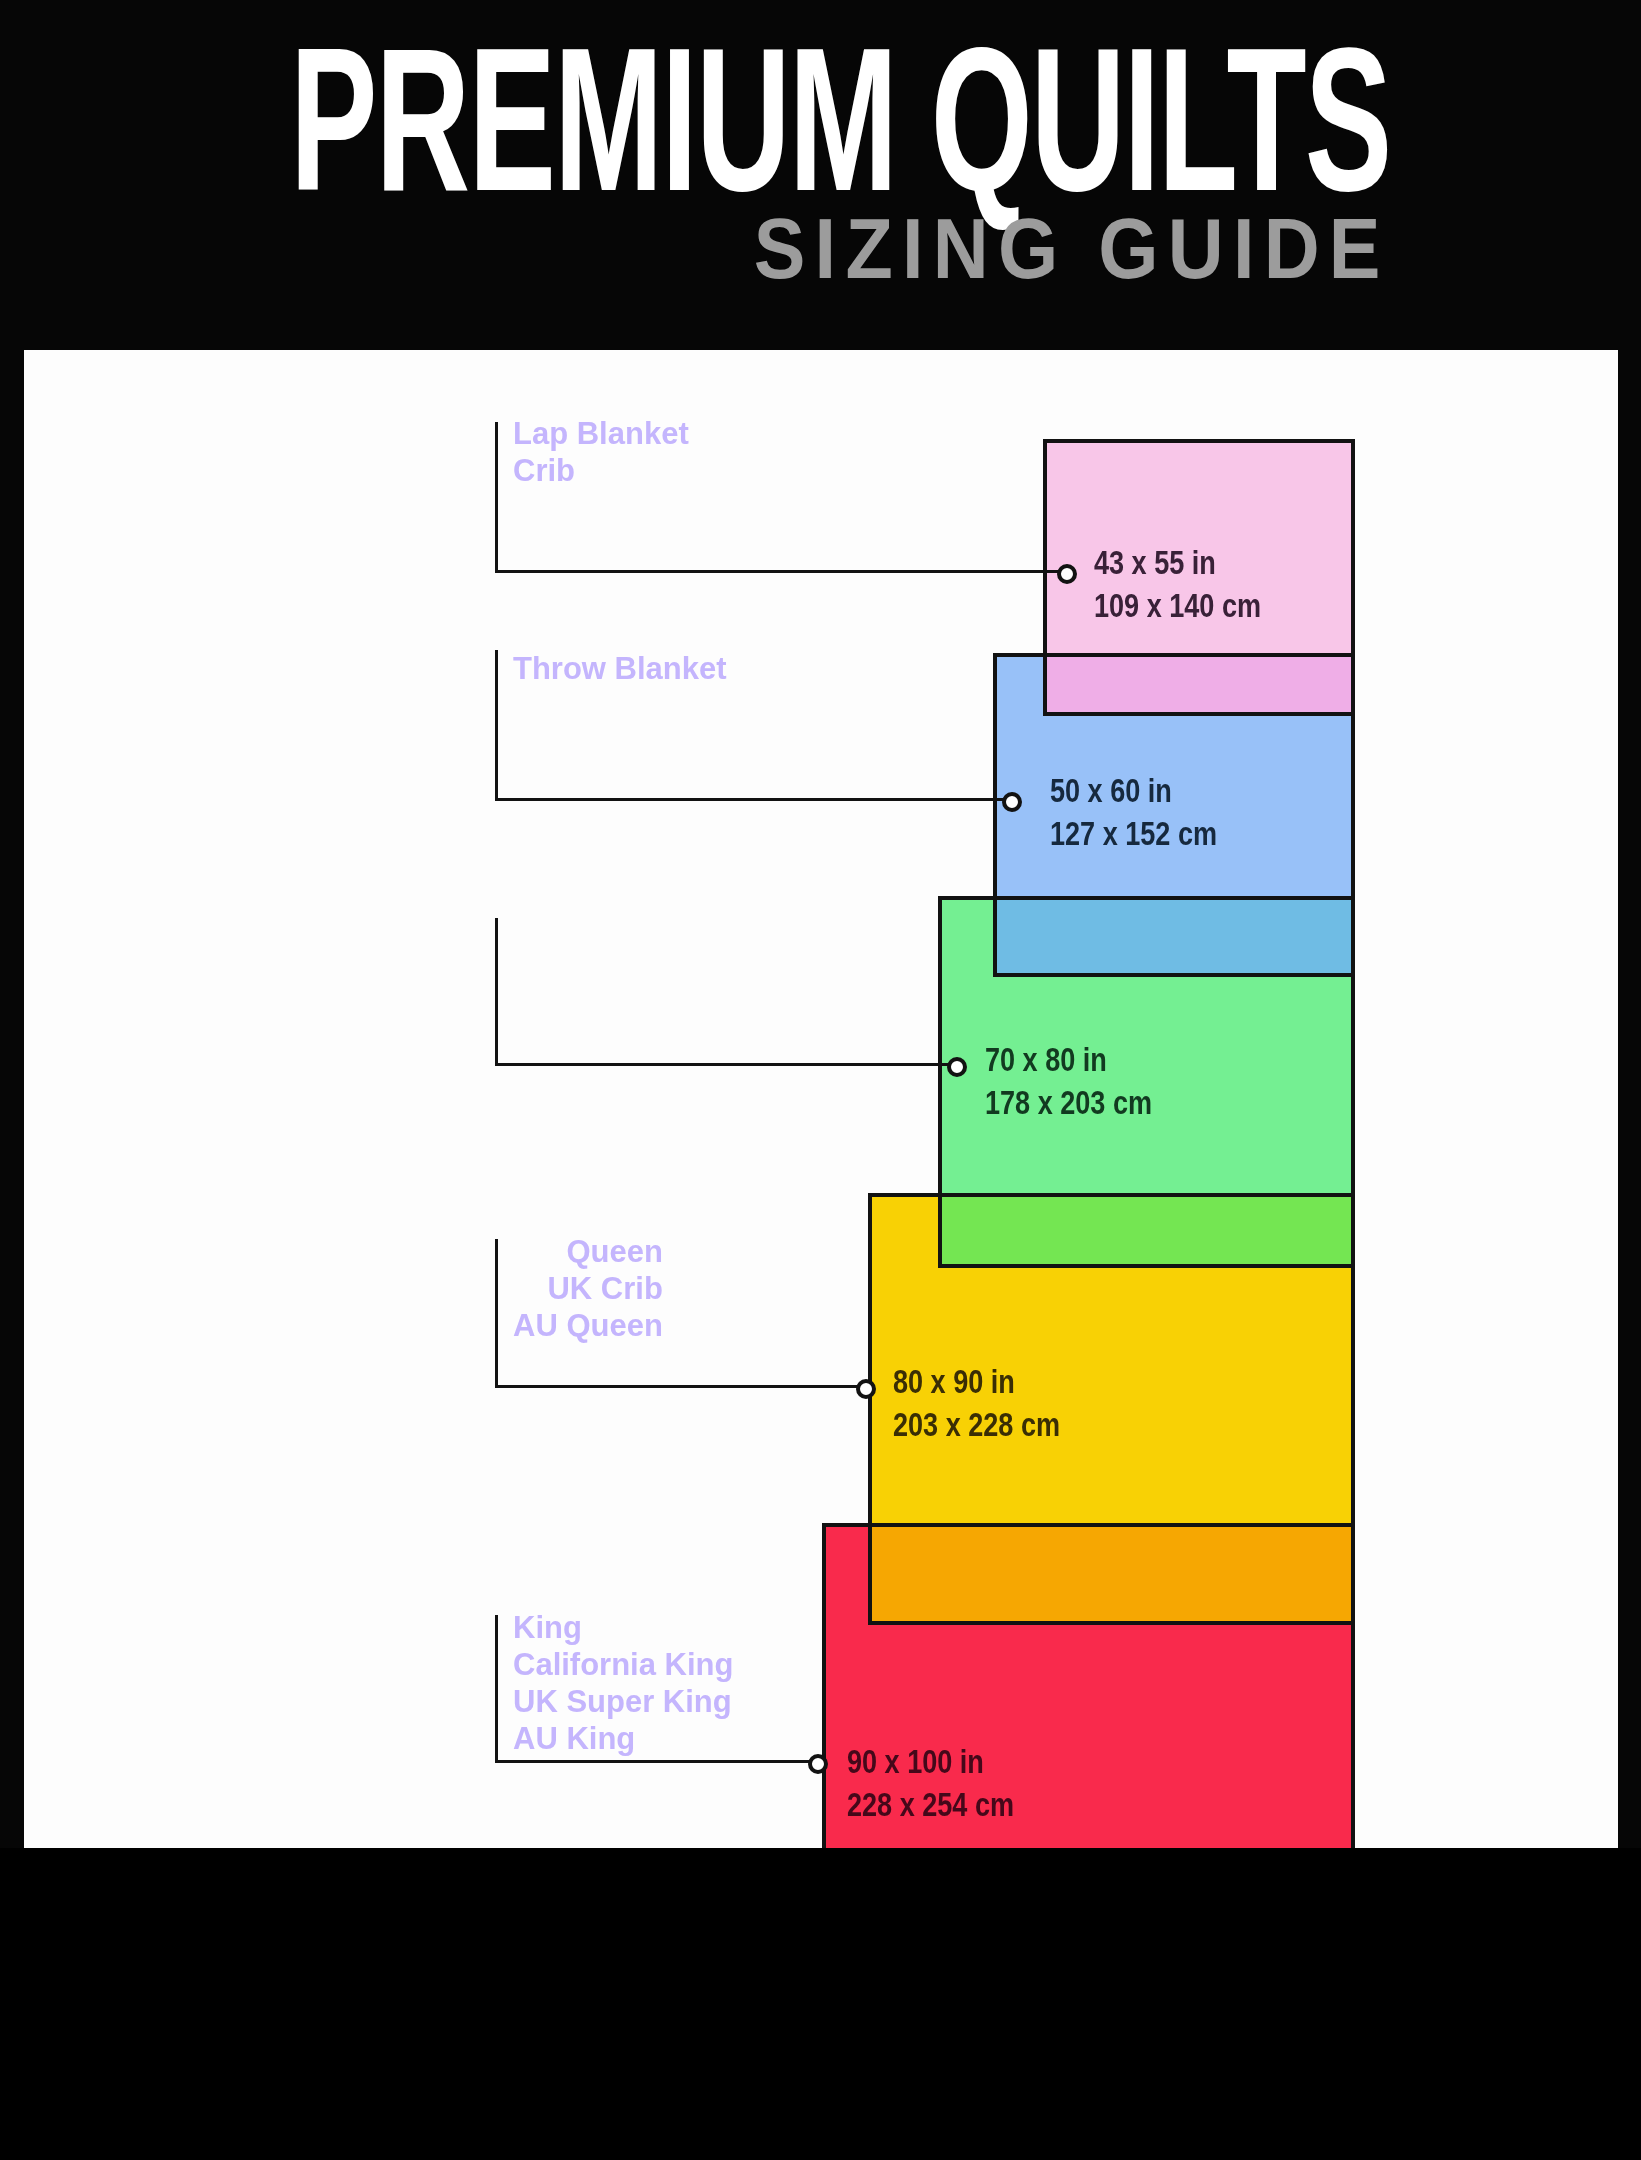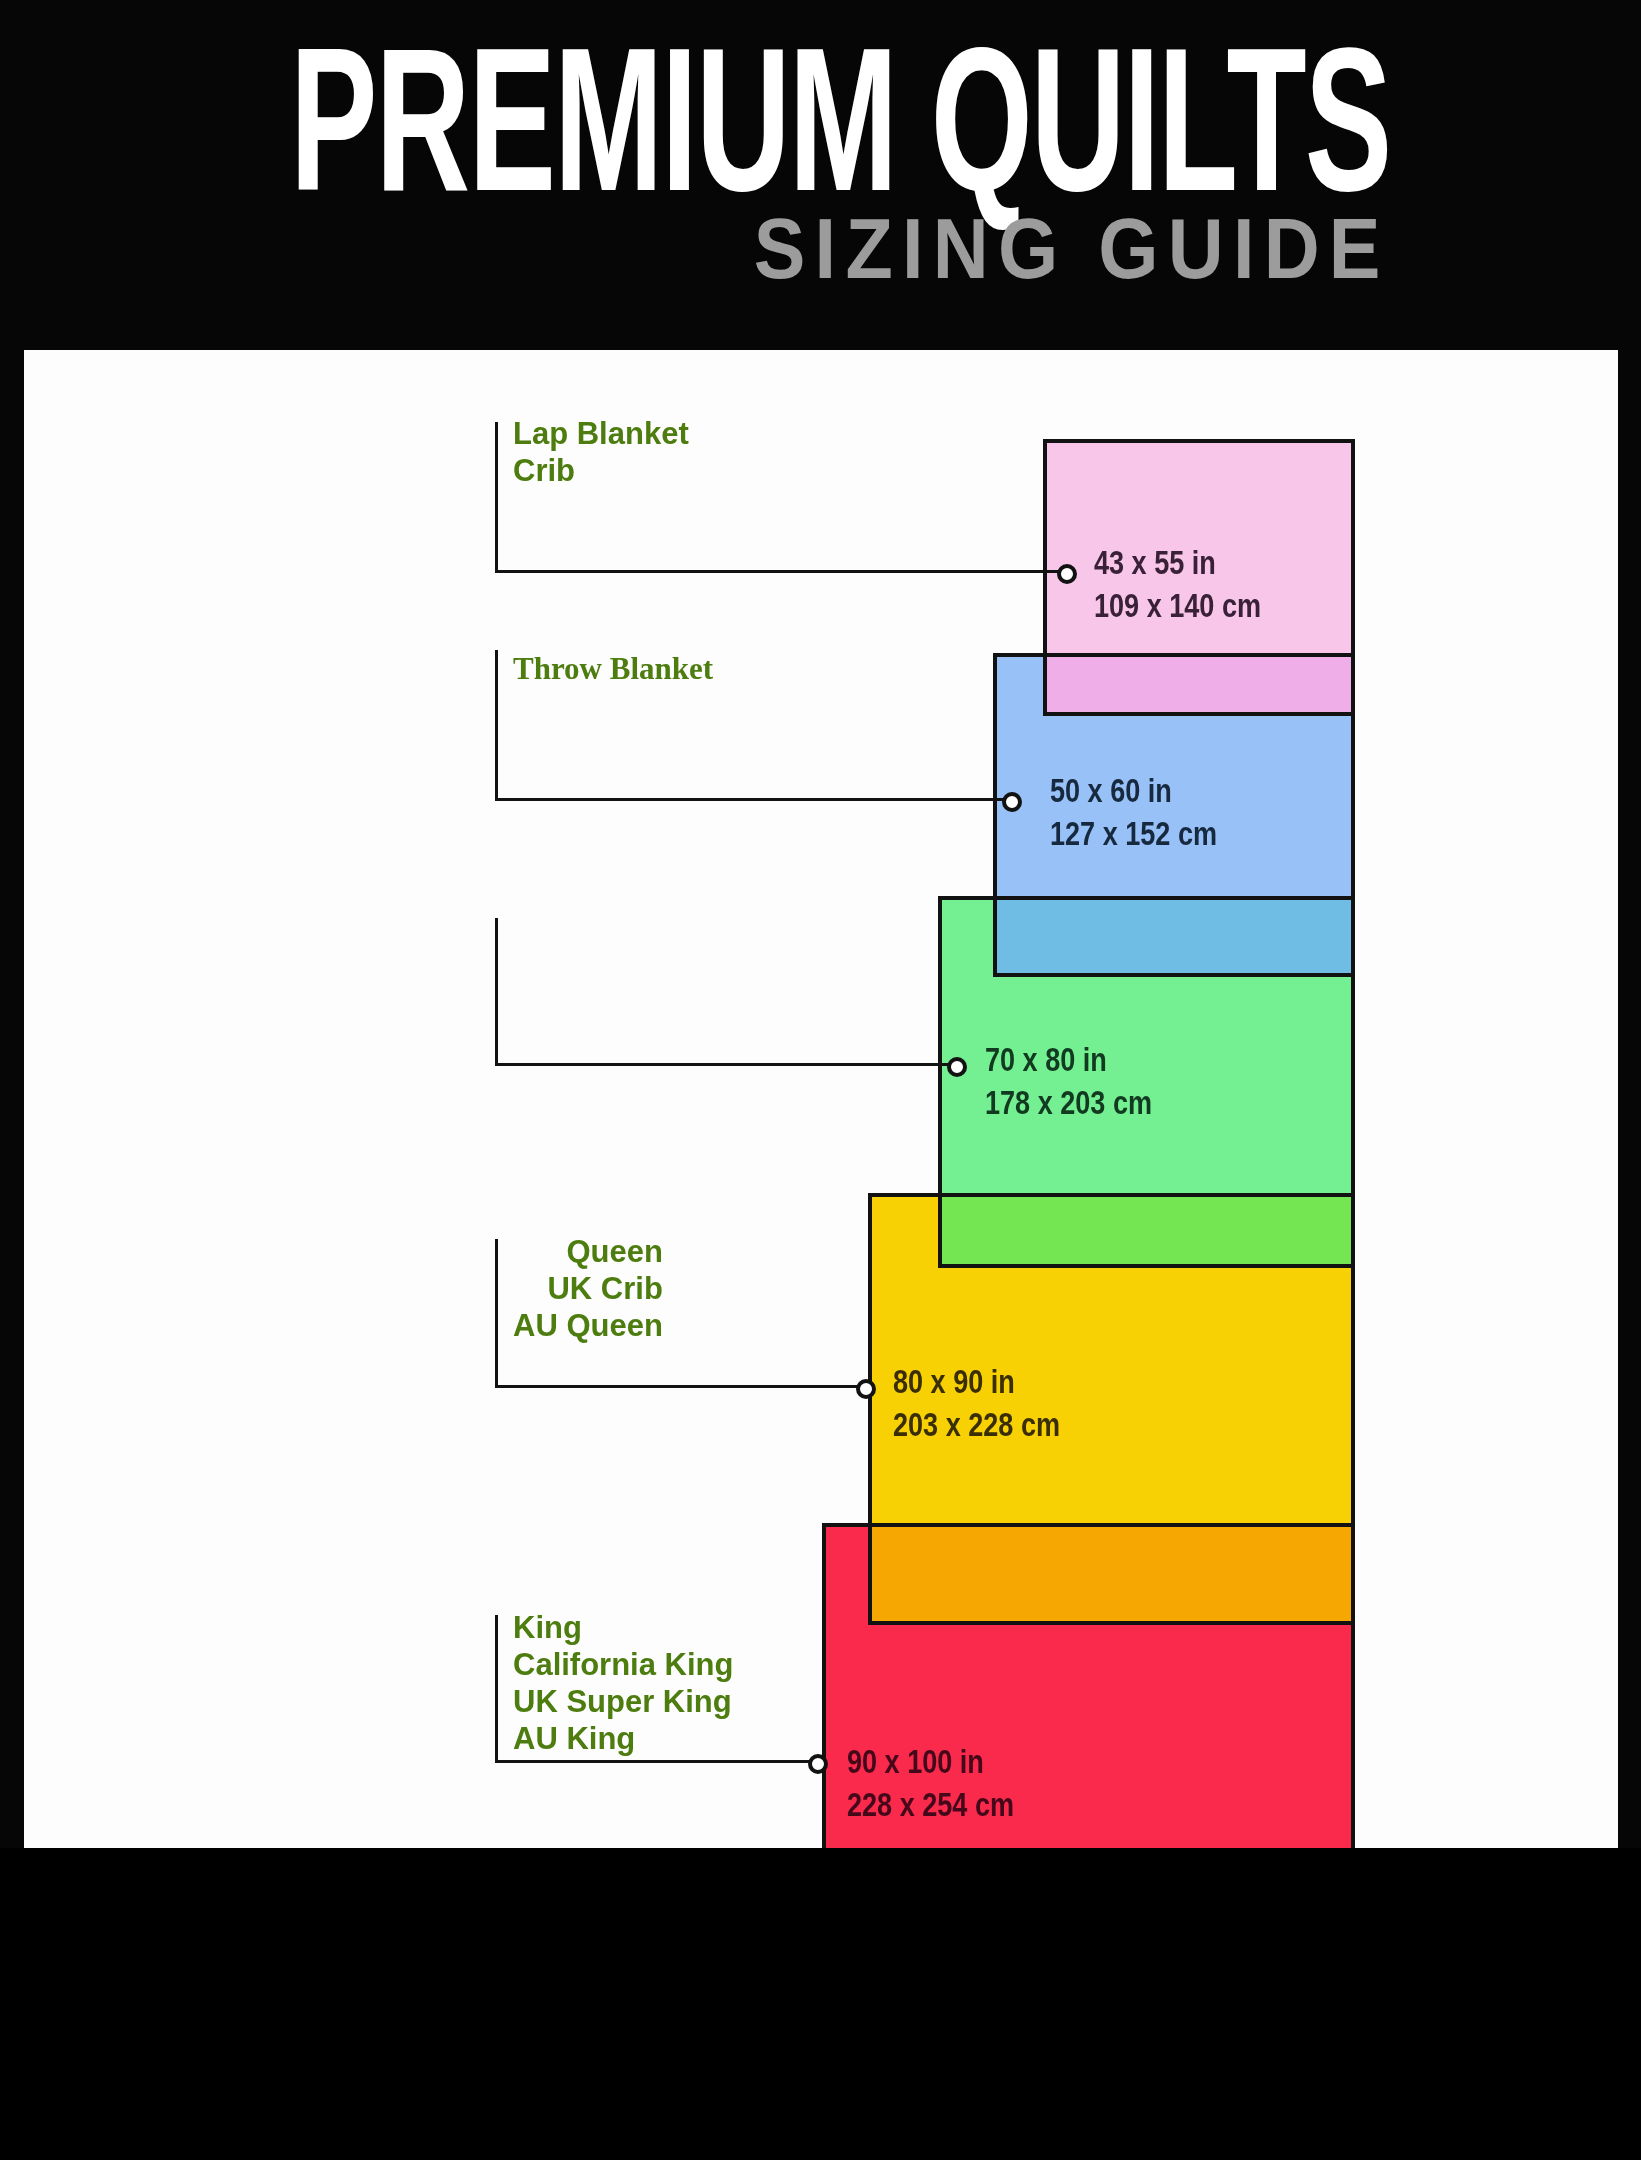--- a/index.html
+++ b/index.html
@@ -52,25 +52,25 @@
   .h-king {top:1760px;width:323px;}
   .dot{position:absolute;width:20px;height:20px;border:4px solid #121212;border-radius:50%;
        background:#FFFFFF;box-sizing:border-box;}
   .d-lap  {left:1057px;top:564px;}
   .d-throw{left:1002px;top:792px;}
   .d-twin {left:947px; top:1057px;}
   .d-queen{left:856px; top:1379px;}
   .d-king {left:808px; top:1754px;}
 
   
-  .label{position:absolute;left:513px;color:#4d7c0f;font-weight:700;
+  .label{position:absolute;left:513px;color:#c4b5fd;font-weight:700;
          font-size:31px;line-height:37px;white-space:nowrap;}
   .label span{display:block;}
   .l-lap  {top:415px;}
-  .l-throw{top:650px;font-family:Liberation Serif, serif;}
+  .l-throw{top:650px;}
   .l-twin {top:912px;}
   .l-queen{top:1233px;text-align:right;}
   .l-king {top:1609px;}
 
   .dims{position:absolute;font-weight:700;font-size:33px;line-height:43px;
         transform:scaleX(.82);transform-origin:0 0;white-space:nowrap;}
   .dims span{display:block;}
   .m-lap  {left:1094px;top:541px;}
   .m-throw{left:1050px;top:769px;}
   .m-twin {left:985px; top:1038px;}

